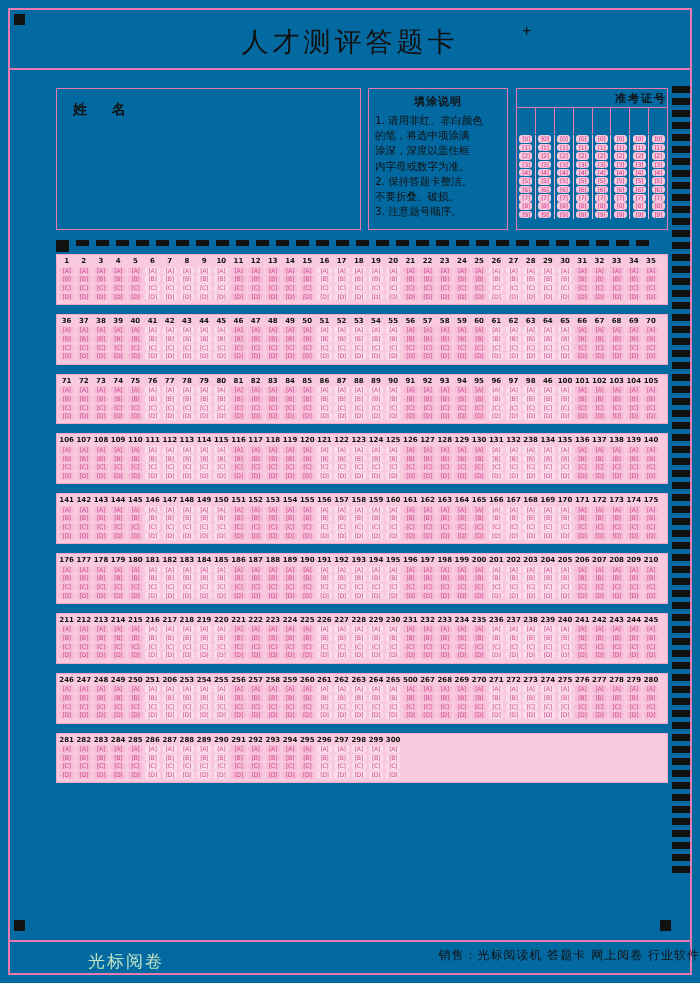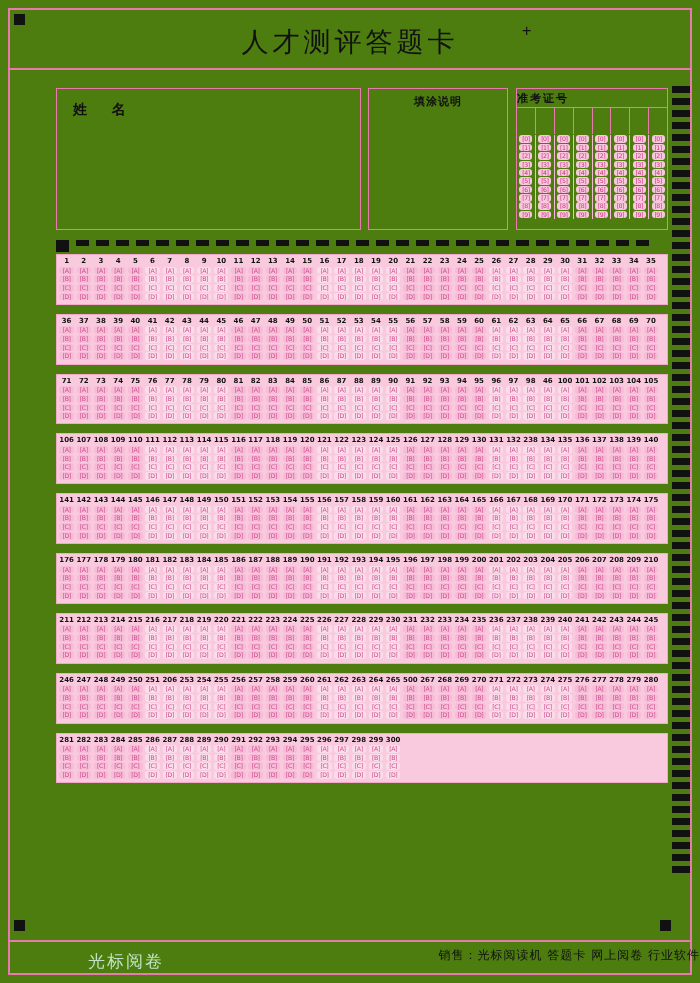--- a/index.html
+++ b/index.html
@@ -6,21 +6,21 @@
   body{
     width:700px;height:983px;
     background:#ffffff;
     font-family:"DejaVu Sans","Liberation Sans",sans-serif;
     position:relative;
     overflow:hidden;
   }
   .sheet{
     position:absolute;
     left:0;top:0;width:700px;height:983px;
-    background:#4d7c0f;
+    background:#0369a1;
   }
   
   .frame{
     position:absolute;
     left:8px;top:8px;
     width:684px;height:967px;
     border:2px solid #e87ab0;
     box-sizing:border-box;
   }
   
@@ -95,21 +95,21 @@
 
   
   .exam{
     position:absolute;
     left:516px;top:88px;
     width:152px;height:142px;
     border:1.5px solid #e87ab0;
     box-sizing:border-box;
   }
   .exam .hd{
-    text-align:left;
+    text-align:right;
     font-size:11px;font-weight:bold;
     letter-spacing:2px;
     padding:2px 0 1px;
     border-bottom:1px solid #e87ab0;
     color:#111;
   }
   .exam .cols{
     display:flex;height:26px;
   }
   .exam .cols .c{
@@ -296,20 +296,29 @@
       <i></i>
       <i></i>
     </div>
 
   <div class="namebox">
     <div class="lbl">姓    名</div>
   </div>
 
   <div class="instr">
     <div class="hd">填涂说明</div>
+    <div id="instr-lines">
+        <div>1. 请用非红、非白颜色</div>
+        <div>的笔，将选中项涂满</div>
+        <div>涂深，深度以盖住框</div>
+        <div>内字母或数字为准。</div>
+        <div>2. 保持答题卡整洁。</div>
+        <div>不要折叠、破损。</div>
+        <div>3. 注意题号顺序。</div>
+      </div>
   </div>
 
   <div class="exam">
     <div class="hd">准考证号</div>
     <div class="cols" id="exam-cols">
         <div class="c"></div>
         <div class="c"></div>
         <div class="c"></div>
         <div class="c"></div>
         <div class="c"></div>

